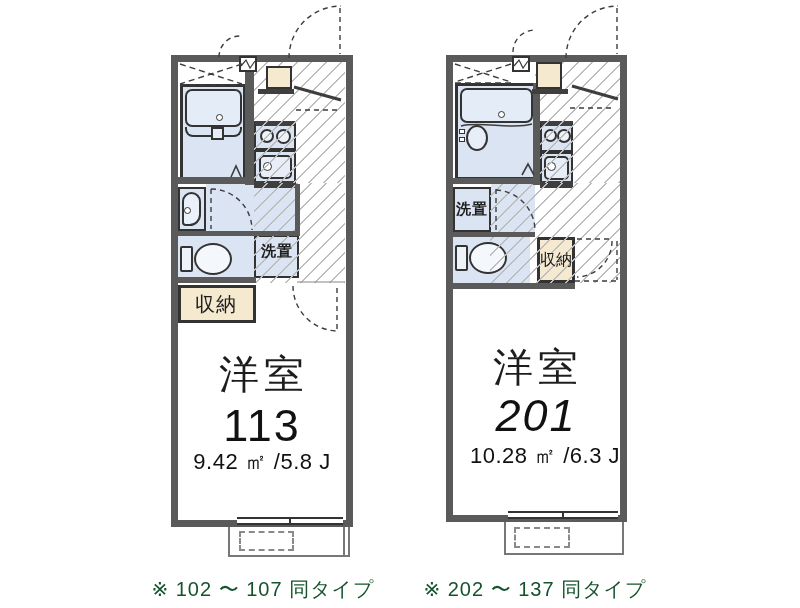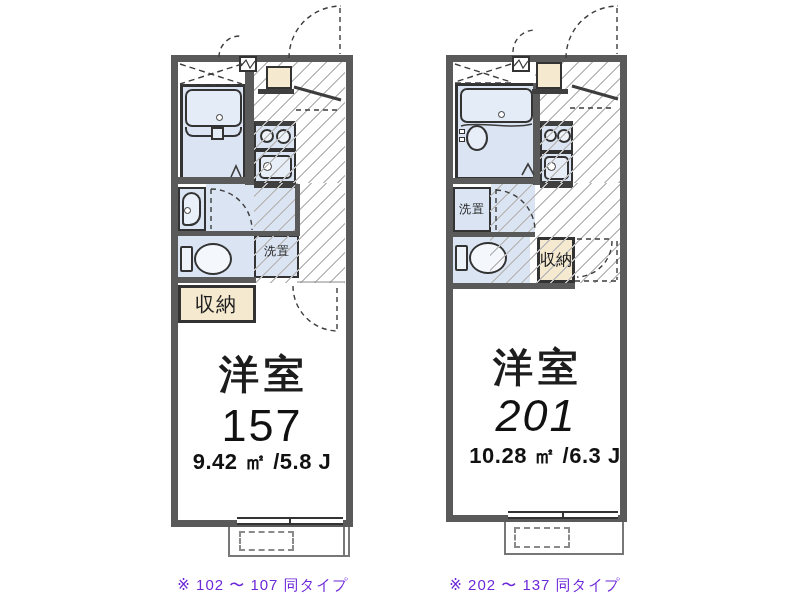--- a/index.html
+++ b/index.html
@@ -52,26 +52,26 @@
 
   .jp-label { color:#1d1d1d; text-align:center; white-space:nowrap; }
   .center { transform:translate(-50%,-50%); }
 
   .window { background:#ffffff; border-top:2px solid #333; border-bottom:2px solid #333; }
   .wtick  { background:#333; }
 
   .balcony { background:#ffffff; border:2px solid #777; border-top:none; }
   .bal-inner { border:2px dashed #8a8a8a; background:transparent; }
 
-  .caption { font-size:15px; color:#6d28d9; letter-spacing:1px; white-space:nowrap; transform:translateX(-50%); }
-
-  .room-name { font-size:40px; font-weight:700; letter-spacing:5px; }
+  .caption { font-size:20px; color:#14532d; letter-spacing:1px; white-space:nowrap; transform:translateX(-50%); }
+
+  .room-name { font-size:40px; font-weight:400; letter-spacing:5px; }
   .room-num  { font-size:45px; font-weight:400; letter-spacing:2px; color:#111; }
-  .room-area { font-size:22px; font-weight:700; color:#111; letter-spacing:0.5px; }
-  .small-label { font-size:12px; font-weight:400; letter-spacing:1px; }
+  .room-area { font-size:22px; font-weight:400; color:#111; letter-spacing:0.5px; }
+  .small-label { font-size:15px; font-weight:700; letter-spacing:1px; }
   .storage-label { font-size:20px; font-weight:500; letter-spacing:1px; }
 </style>
 </head>
 <body>
 
 <div class="canvas">
 
   <div>
 
     <div class="abs blue z-floor" style="left:206px;top:184px;width:91px;height:49px;"></div>
@@ -122,21 +122,21 @@
     <div class="abs balcony z-floor" style="left:228px;top:527px;width:122px;height:30px;">
       <div class="abs bal-inner" style="left:9px;top:4px;width:55px;height:20px;"></div>
       <div class="abs" style="left:113px;top:0px;width:2px;height:28px;background:#777;"></div>
     </div>
     <div class="abs window z-wall" style="left:237px;top:517px;width:106px;height:8px;"></div>
     <div class="abs wtick z-wall" style="left:289px;top:517px;width:2px;height:8px;"></div>
 
     <div class="abs jp-label small-label center z-text" style="left:277px;top:251px;">洗置</div>
     <div class="abs jp-label storage-label center z-text" style="left:216px;top:304px;">収納</div>
     <div class="abs jp-label room-name center z-text" style="left:264px;top:374px;">洋室</div>
-    <div class="abs jp-label room-num center z-text" style="left:262px;top:426px;">157</div>
+    <div class="abs jp-label room-num center z-text" style="left:262px;top:426px;">113</div>
     <div class="abs jp-label room-area center z-text" style="left:262px;top:462px;">9.42 ㎡ /5.8 J</div>
     <div class="abs caption z-text" style="left:263px;top:576px;">※ 102 〜 107 同タイプ</div>
   </div>
 
   <div>
 
     <div class="abs blue z-floor" style="left:491px;top:184px;width:44px;height:49px;"></div>
     <div class="abs blue z-floor" style="left:453px;top:237px;width:77px;height:46px;"></div>
 
     <div class="abs kbox z-fixture" style="left:540px;top:121px;width:33px;height:31px;">

